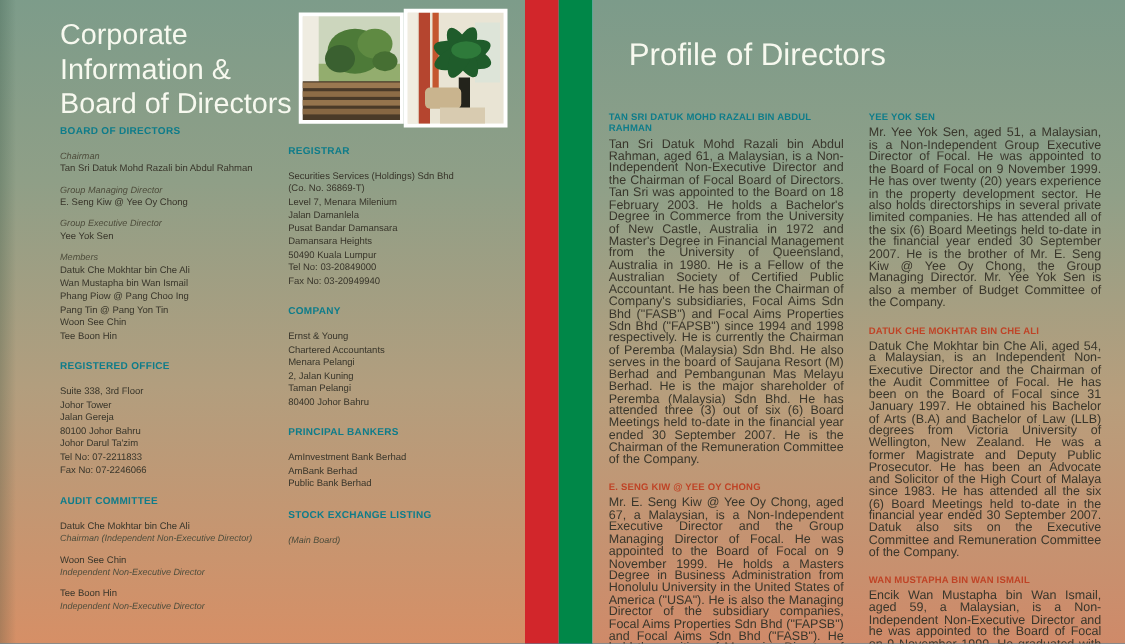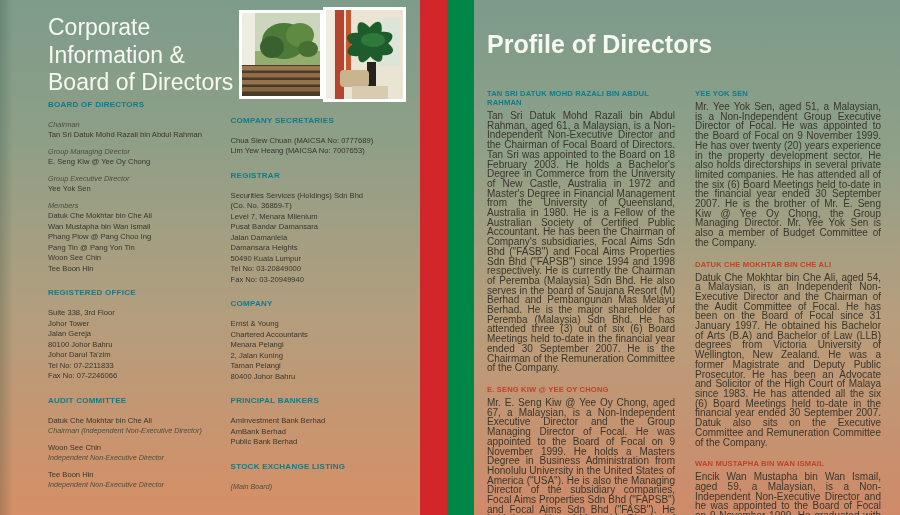--- a/index.html
+++ b/index.html
@@ -32,21 +32,21 @@
   .note{font-size:7.2px;font-style:italic;color:#4e4d3c;line-height:10.5px;}
 
   
   .photo{position:absolute;background:#fff;padding:3px;line-height:0;}
   .photo svg{display:block;}
   .photo1{left:239px;top:10px;}
   .photo2{left:323px;top:7px;}
 
   
   .right-inner{padding:30px 19px 0 13px;}
-  .right-title{color:#f7f9ef;font-size:25px;line-height:29px;font-weight:700;margin:0 0 30px 0;}
+  .right-title{color:#f7f9ef;font-size:25px;line-height:29px;font-weight:400;margin:0 0 30px 16px;}
   .profiles{display:flex;}
   .pcolA{width:188px;margin-right:20px;}
   .pcolB{width:186px;}
   .profile{margin-bottom:12px;}
   .profile-heading{margin:0 0 4px 0;font-size:7.6px;font-weight:bold;letter-spacing:.15px;}
   .c-teal{color:#0e7c8a;}
   .c-red{color:#bf4326;}
   .profile-body{margin:0;font-size:10px;line-height:9.7px;text-align:justify;color:#39362b;}
 </style>
 </head>
@@ -155,47 +155,35 @@
 
                   <div class="note">Independent Non-Executive Director</div>
                 </div>
 
             </section>
 
         </div>
 
         <div class="colB">
 
-            <section class="info-section">
-              <h3 class="sec-heading">COMPANY SECRETARIES</h3>
-
-                <div class="group">
-
-                    <div class="line">Chua Siew Chuan (MAICSA No: 0777689)</div>
-
-                    <div class="line">Lim Yew Heang (MAICSA No: 7007653)</div>
-
-                </div>
-
-            </section>
 
             <section class="info-section">
               <h3 class="sec-heading">REGISTRAR</h3>
 
                 <div class="group">
 
                     <div class="line">Securities Services (Holdings) Sdn Bhd</div>
 
                     <div class="line">(Co. No. 36869-T)</div>
 
                     <div class="line">Level 7, Menara Milenium</div>
 
+                    <div class="line">Jalan Damanlela</div>
+
                     <div class="line">Pusat Bandar Damansara</div>
-
-                    <div class="line">Jalan Damanlela</div>
 
                     <div class="line">Damansara Heights</div>
 
                     <div class="line">50490 Kuala Lumpur</div>
 
                     <div class="line">Tel No: 03-20849000</div>
 
                     <div class="line">Fax No: 03-20949940</div>
 
                 </div>

